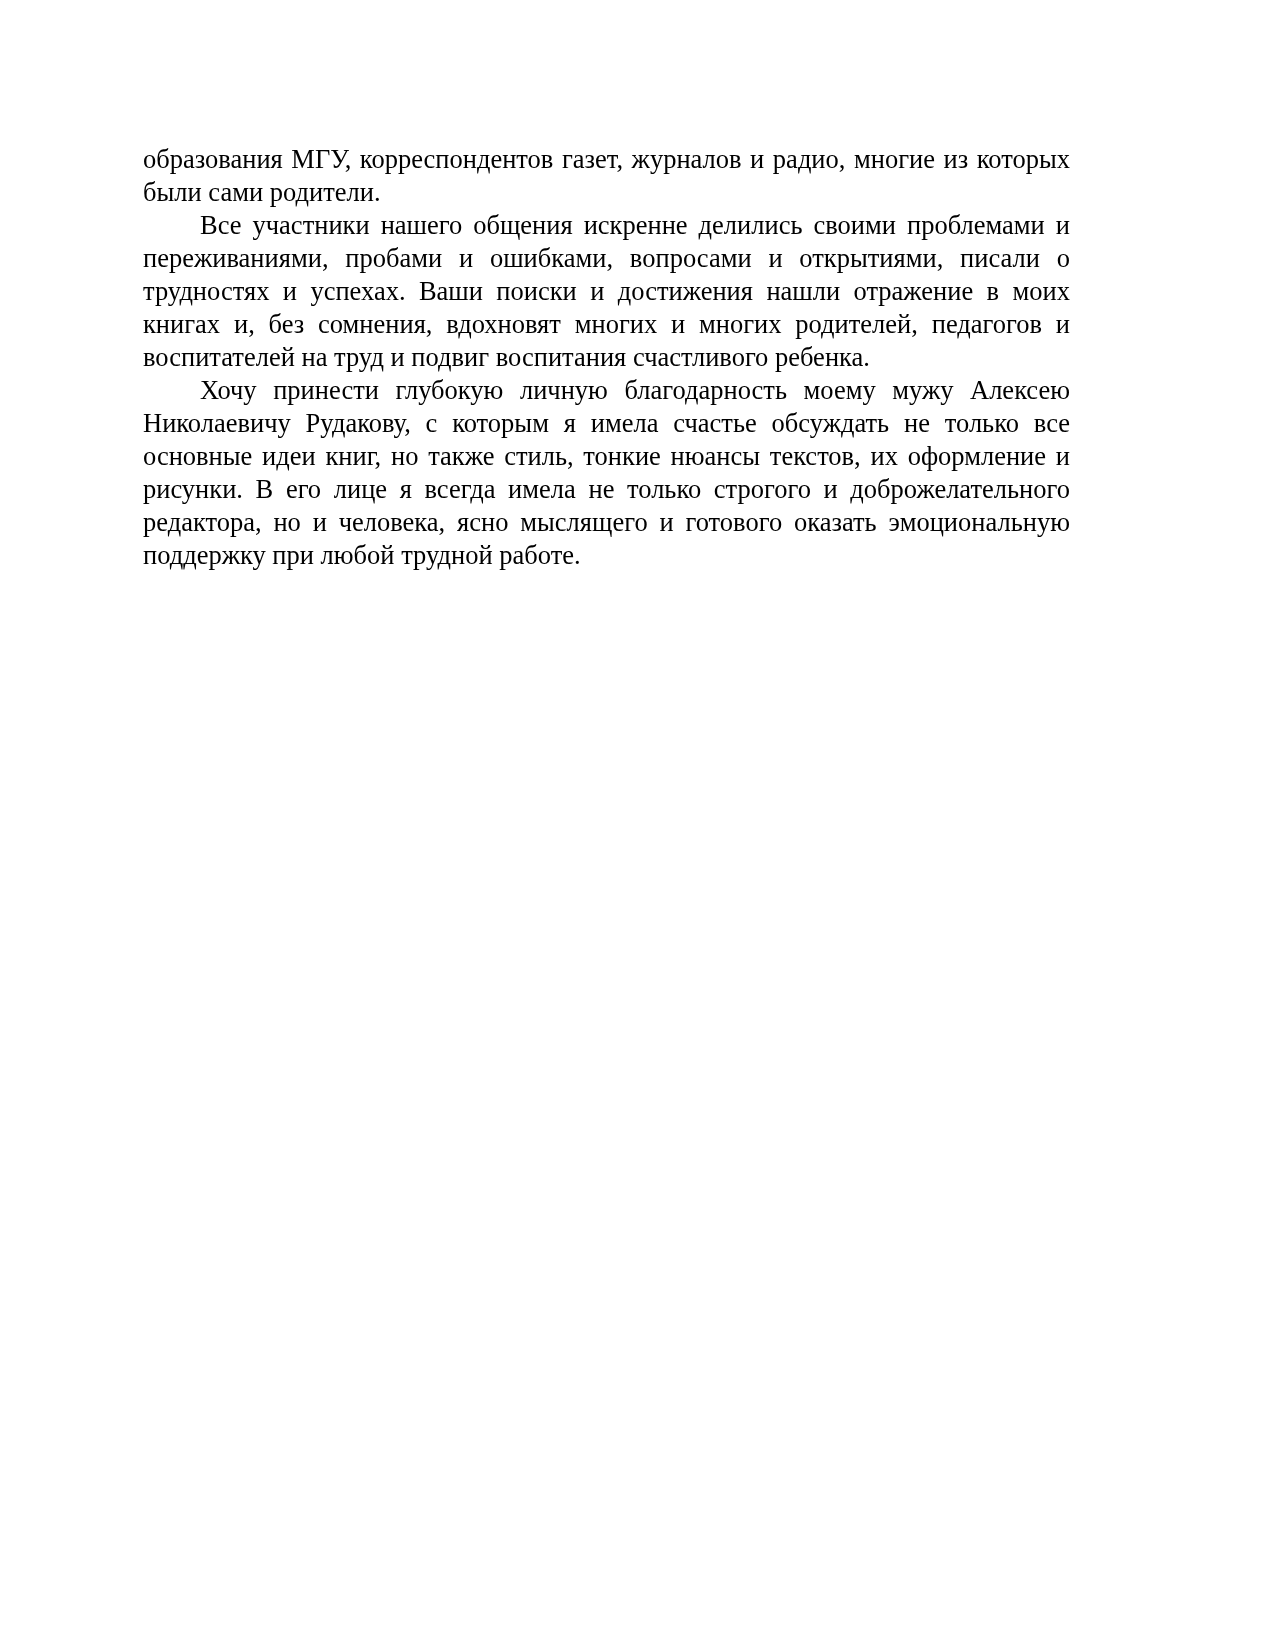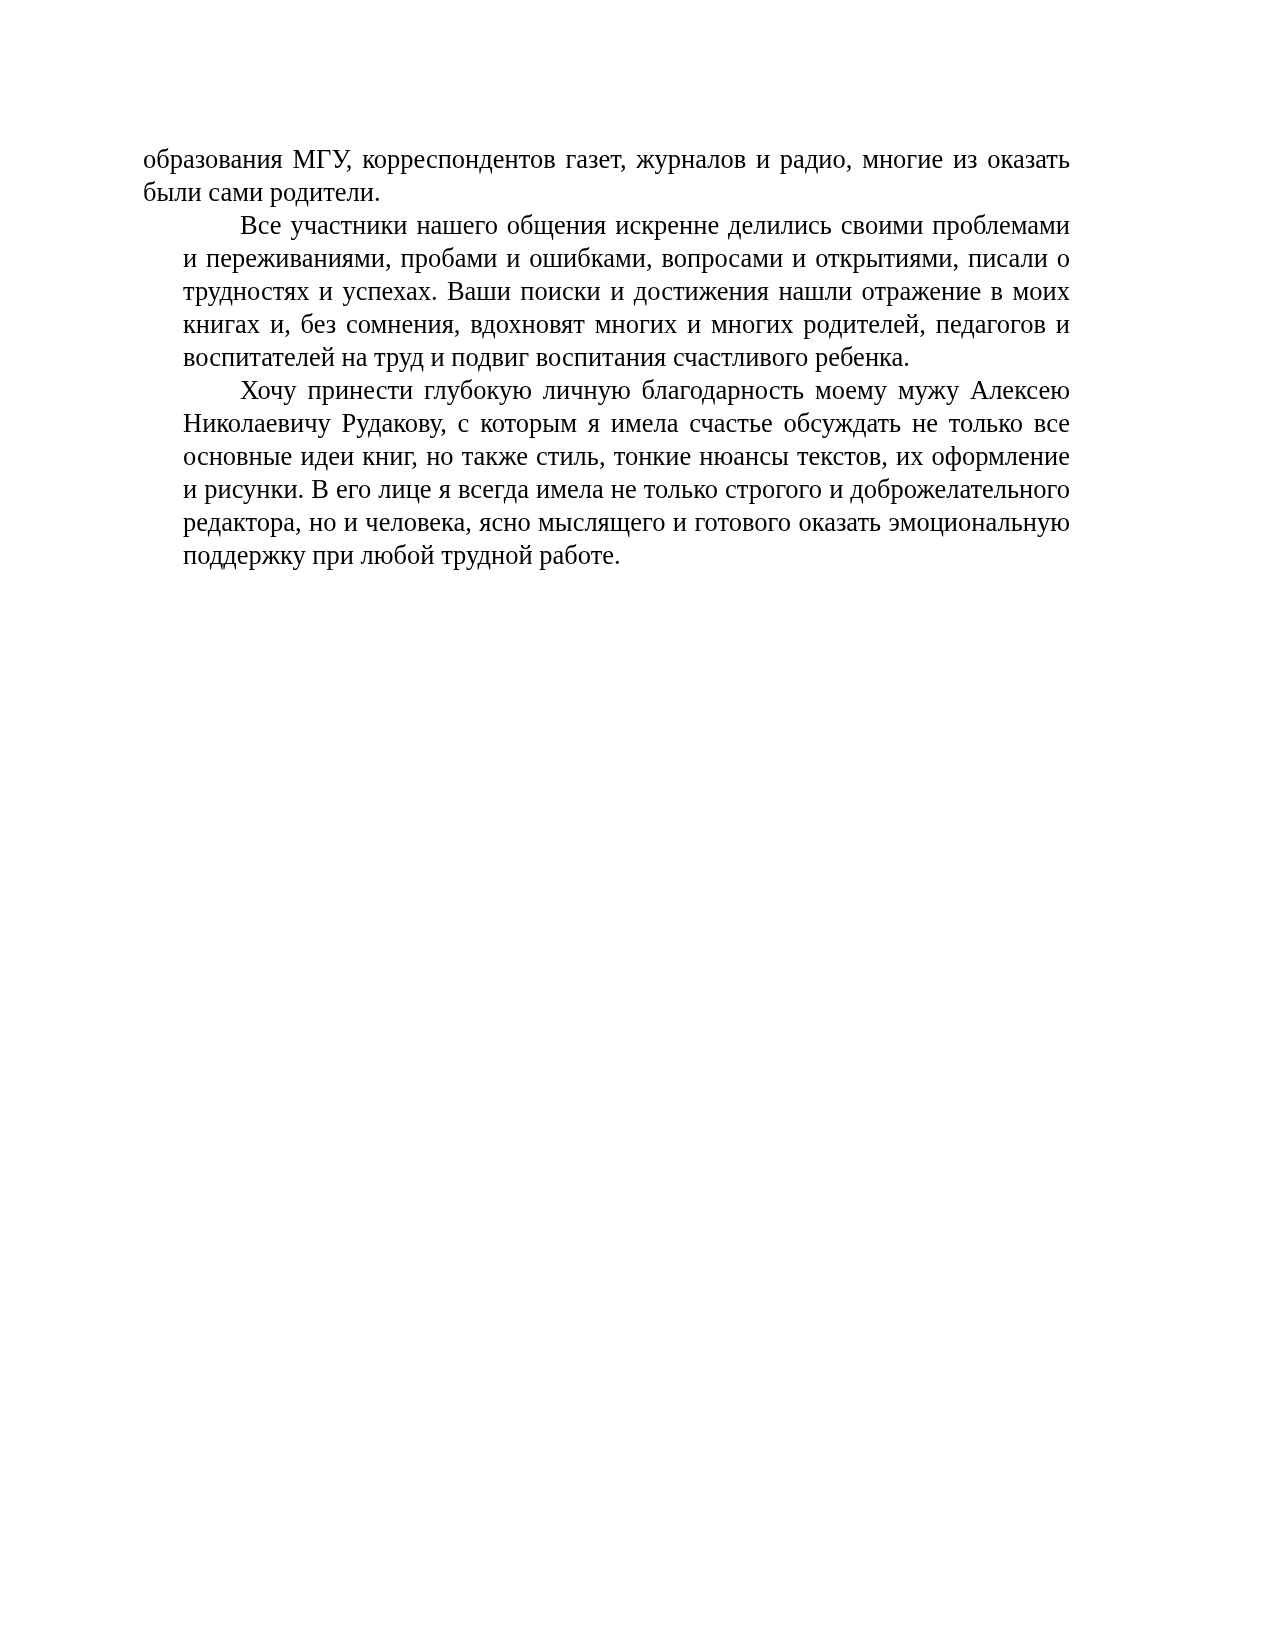--- a/index.html
+++ b/index.html
@@ -23,23 +23,22 @@
       line-height: 33px;
       color: #000000;
     }
     .para {
       margin: 0;
       text-align: justify;
       text-align-last: left;
     }
     .para.indent {
       text-indent: 57px;
-      margin-left: 40px;
     }
   </style>
 </head>
 <body>
 
 <div class="page">
-  <p class="para">образования МГУ, корреспондентов газет, журналов и радио, многие из оказать были сами родители.</p>
+  <p class="para">образования МГУ, корреспондентов газет, журналов и радио, многие из которых были сами родители.</p>
   <p class="para indent">Все участники нашего общения искренне делились своими проблемами и переживаниями, пробами и ошибками, вопросами и открытиями, писали о трудностях и успехах. Ваши поиски и достижения нашли отражение в моих книгах и, без сомнения, вдохновят многих и многих родителей, педагогов и воспитателей на труд и подвиг воспитания счастливого ребенка.</p>
   <p class="para indent">Хочу принести глубокую личную благодарность моему мужу Алексею Николаевичу Рудакову, с которым я имела счастье обсуждать не только все основные идеи книг, но также стиль, тонкие нюансы текстов, их оформление и рисунки. В его лице я всегда имела не только строгого и доброжелательного редактора, но и человека, ясно мыслящего и готового оказать эмоциональную поддержку при любой трудной работе.</p>
 </div>
 
 </body></html>

